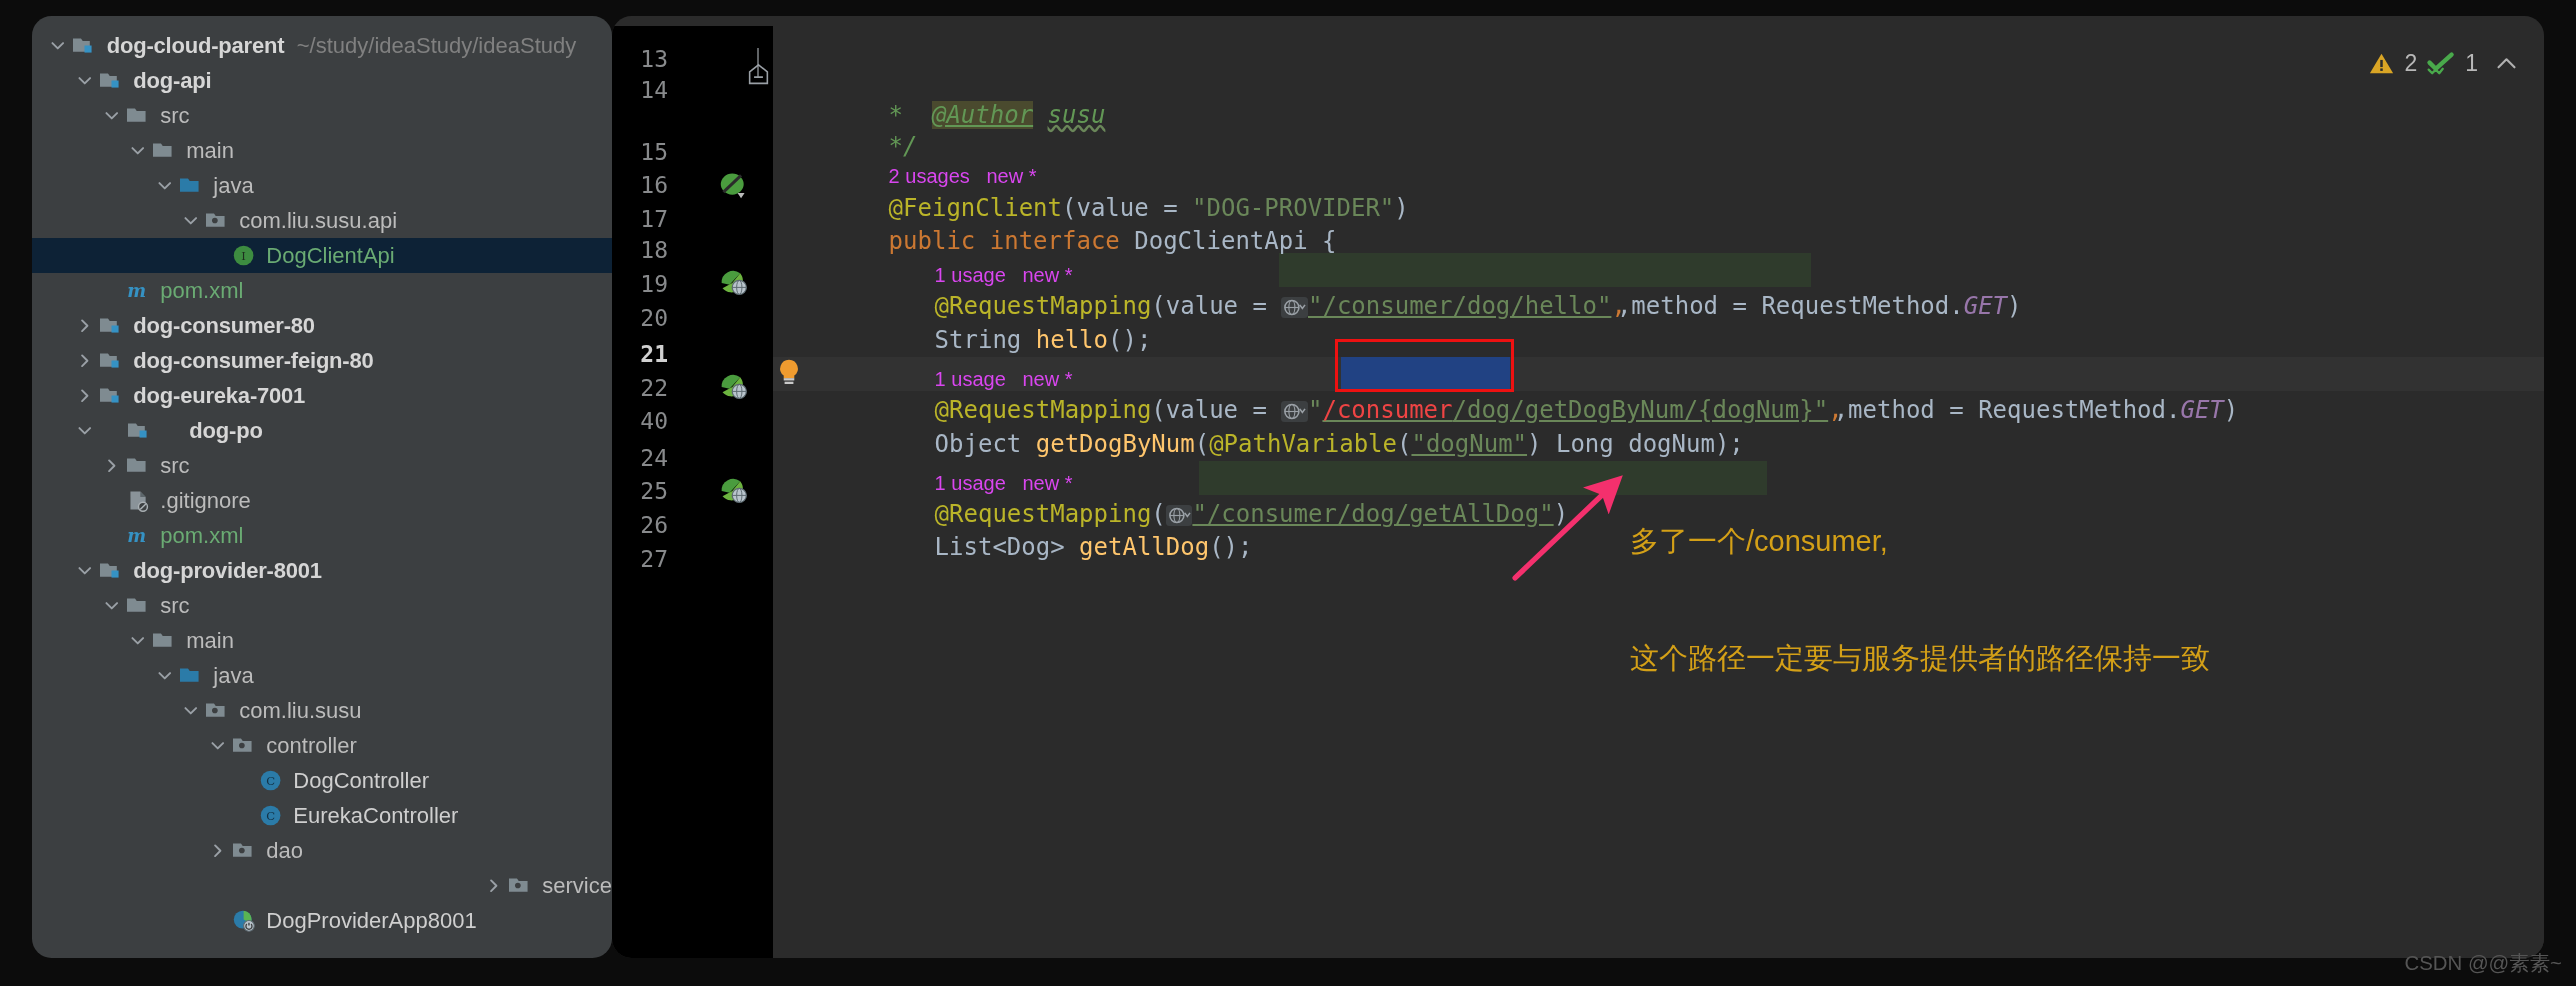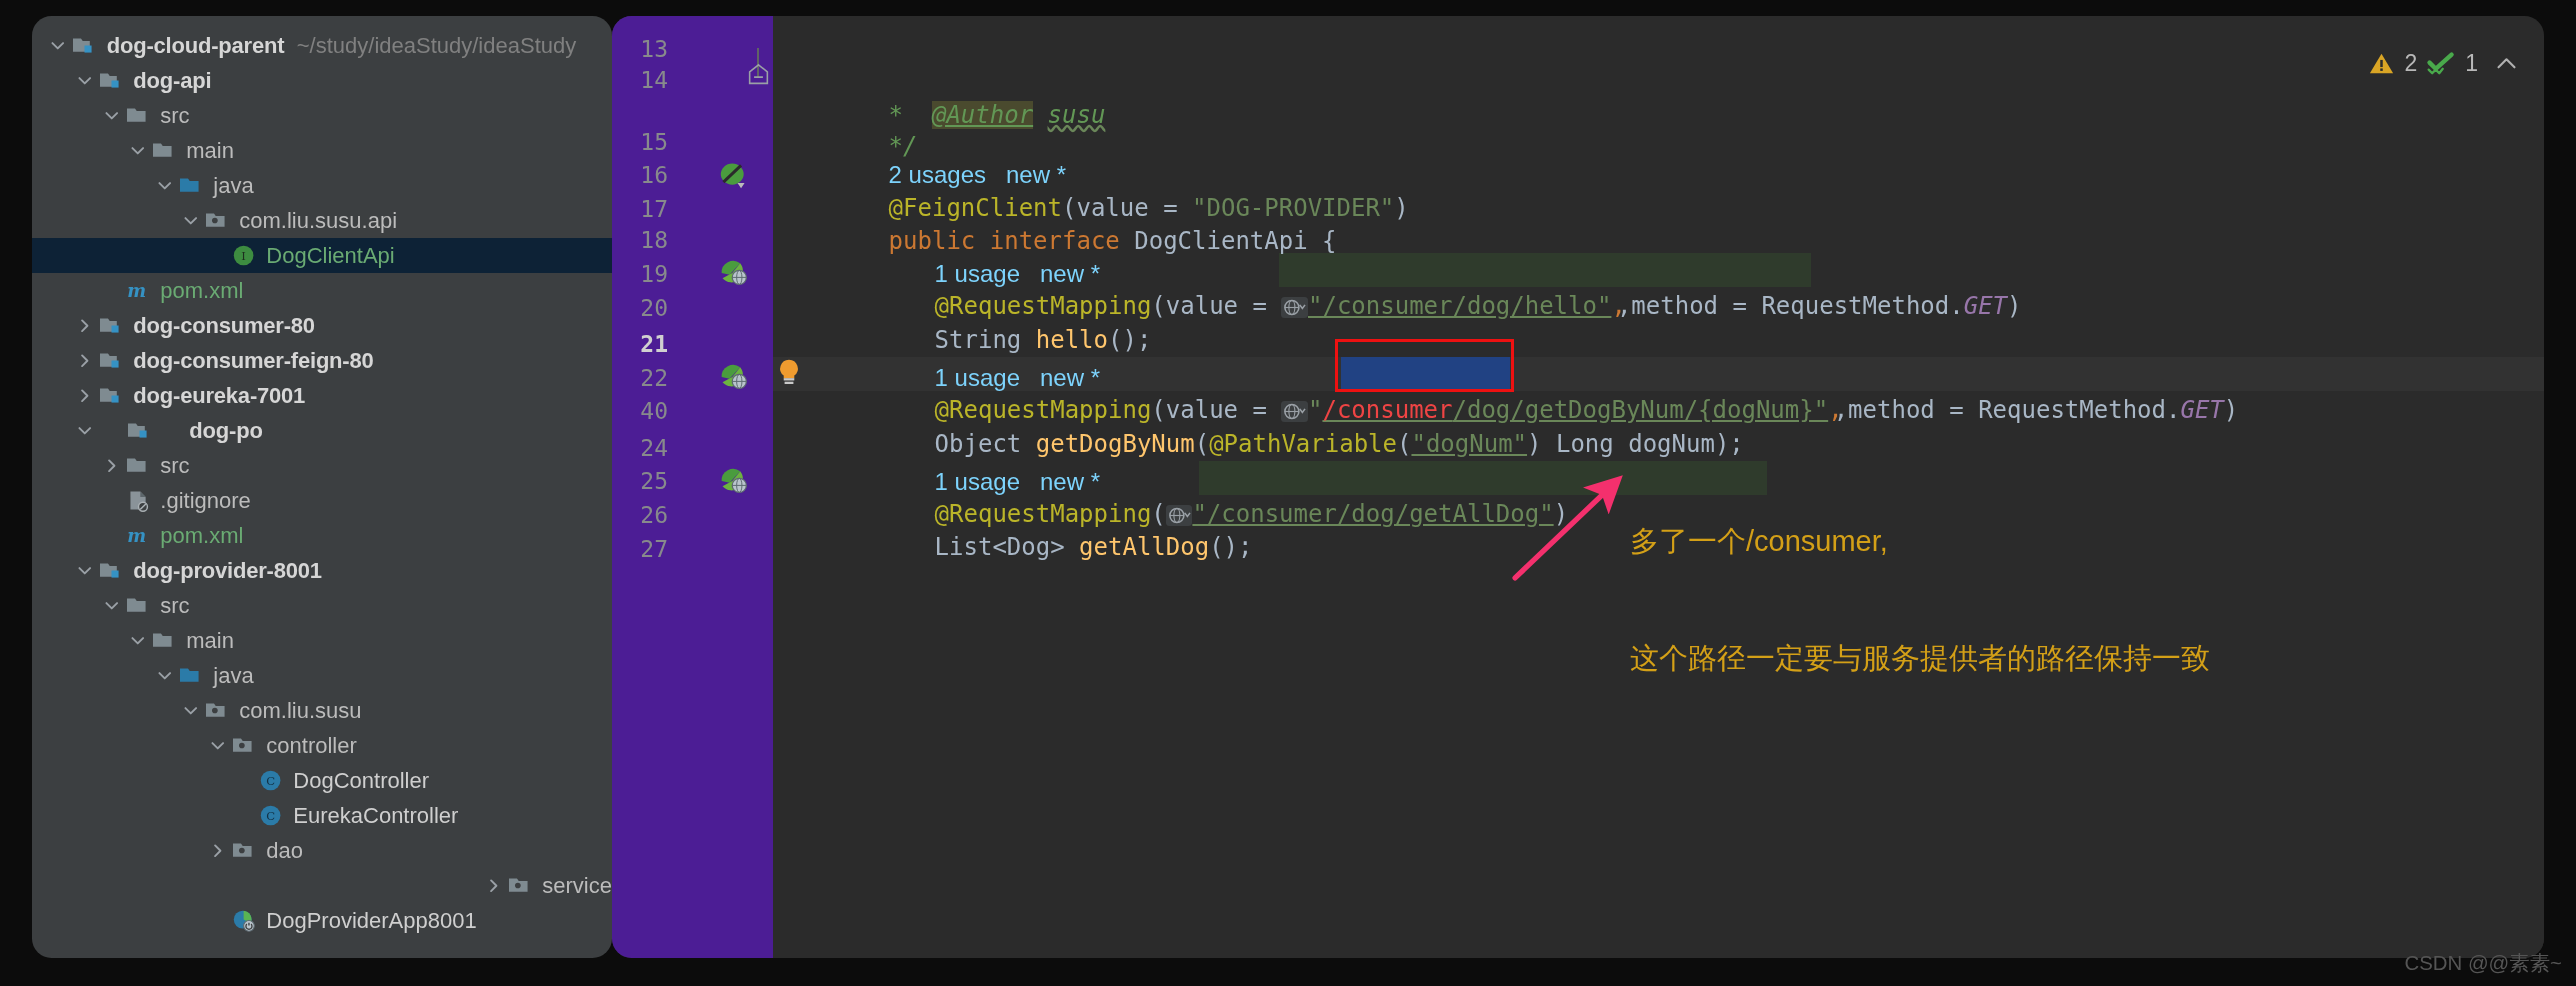--- a/index.html
+++ b/index.html
@@ -77,23 +77,23 @@
   #editor {
     position: absolute;
     left: 612px; top: 16px;
     width: 1932px; height: 942px;
     background: #2b2b2b;
     border-radius: 19.5px;
     overflow: hidden;
   }
   #gutter {
     position: absolute;
-    left: 0; top: 0; bottom: 0;
+    left: 0; top: 10px; bottom: 0;
     width: 161px;
-    background: #4c1d95;
+    background: #000000;
   }
   #code-area {
     position: absolute;
     left: 161px; top: 0; right: 0; bottom: 0;
     background: #2b2b2b;
     margin-top: 28px;
   }
   .ln {
     position: absolute;
     right: 105px;
@@ -110,22 +110,22 @@
     position: absolute;
     left: 0;
     white-space: pre;
     font-family: "DejaVu Sans Mono", monospace;
     font-size: 24px;
     line-height: 34px;
   }
   .ind1 { padding-left: 46px; }
 
   .hint {
-    color: #7dd3fc;
-    font-size: 24px;
+    color: #d946ef;
+    font-size: 20px;
     font-family: "Liberation Sans", sans-serif;
   }
   .c-comment   { color: #629755; font-style: italic; }
   .c-tag       { color: #629755; font-style: italic; text-decoration: underline; background: #4a4a2e;}
   .c-tagval    { color: #629755; font-style: italic; }
   .c-anno      { color: #bbb529; }
   .c-kw        { color: #cc7832; }
   .c-ident     { color: #a9b7c6; }
   .c-str       { color: #6a8759; }
   .c-punc      { color: #a9b7c6; }

